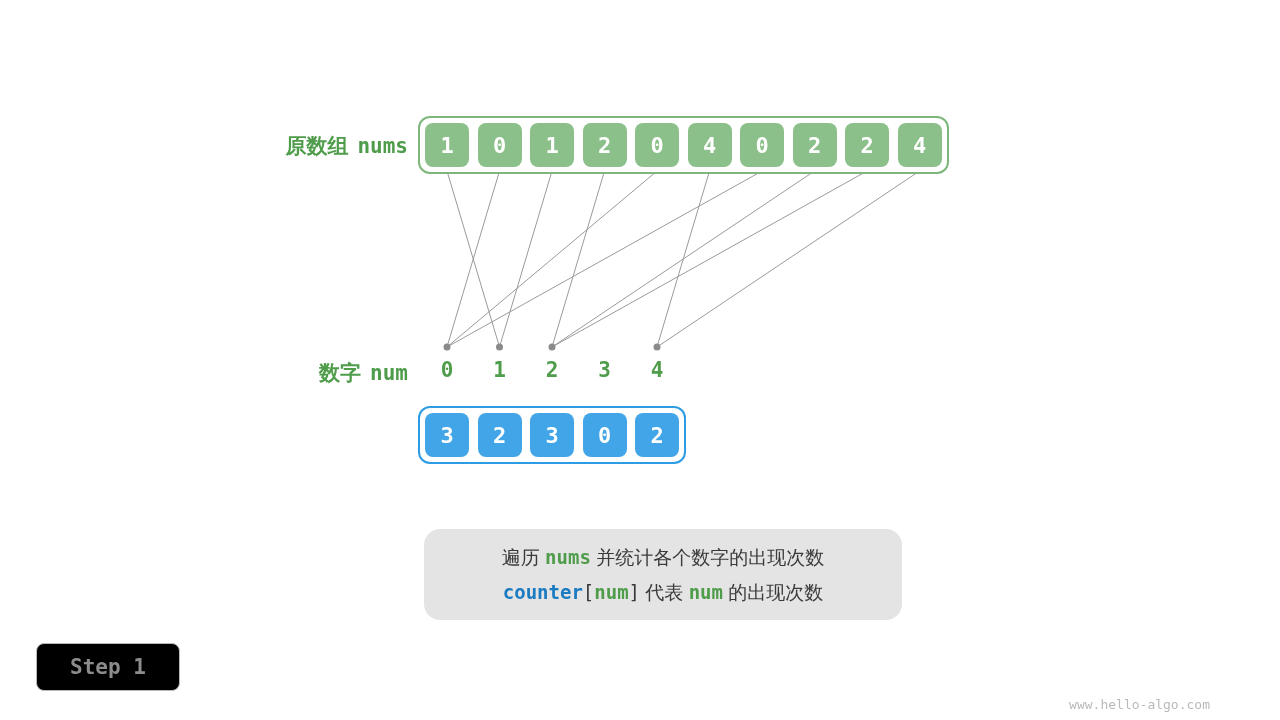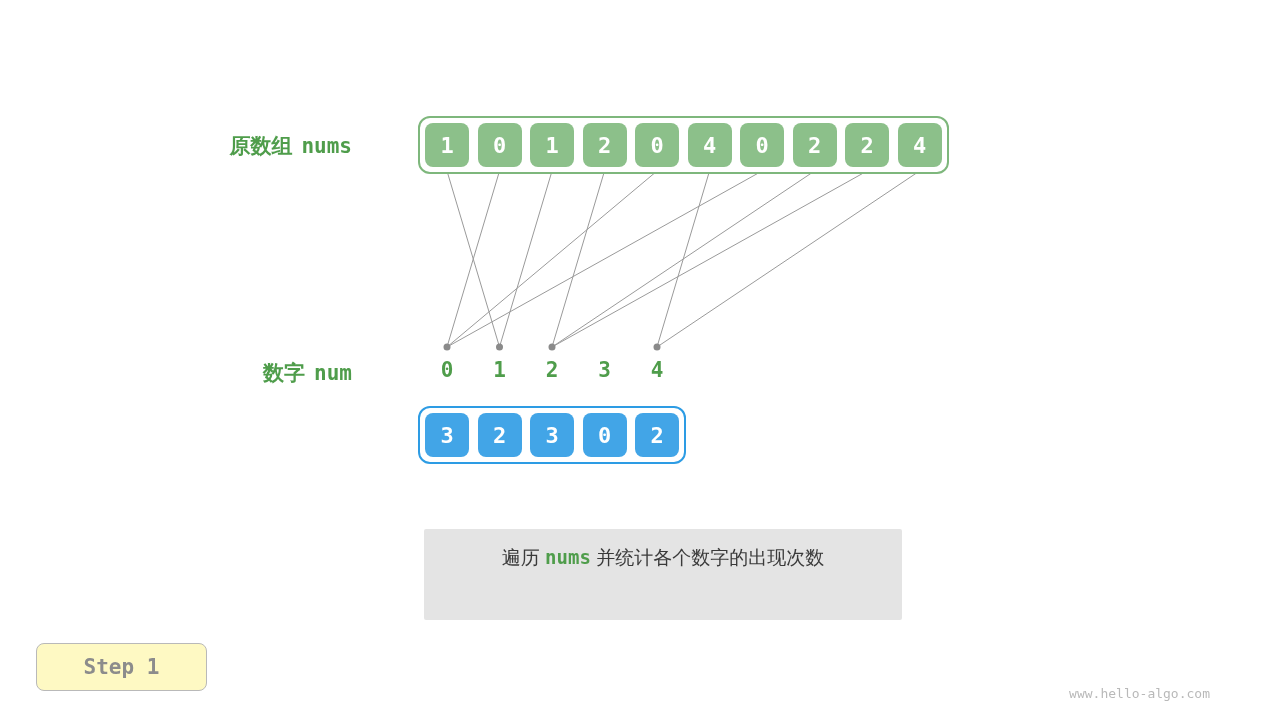--- a/index.html
+++ b/index.html
@@ -48,21 +48,21 @@
     color: #ffffff;
     font-family: "DejaVu Sans Mono", monospace;
     font-weight: bold;
     font-size: 22px;
   }
   .cell.green { background: var(--green-fill); }
   .cell.blue  { background: var(--blue-fill); }
 
   .row-label {
     position: absolute;
-    right: 928px;
+    right: 872px;
     white-space: nowrap;
     font-weight: bold;
     font-size: 21px;
     text-align: left;
   }
   .row-label .code { font-family: "DejaVu Sans Mono", monospace; margin-left: 9px; }
   .nums-label    { color: var(--green-text); top: 132px; }
   .num-row-label { color: var(--green-text); top: 359px; margin-left: 12px; }
   .counter-label { color: var(--blue-text);  top: 422px; }
 
@@ -76,49 +76,49 @@
     font-family: "DejaVu Sans Mono", monospace;
     font-weight: bold;
     font-size: 21px;
   }
 
   .caption-box {
     position: absolute;
     left: 424px; top: 529px;
     width: 478px; height: 91px;
     background: var(--caption-bg);
-    border-radius: 2px;
+    border-radius: 16px;
     text-align: center;
     padding-top: 11px;
     color: var(--caption-text);
     font-size: 19px;
   }
   .caption-line { line-height: 35px; white-space: pre; }
   .seg-plain      { font-family: "Liberation Sans", sans-serif; }
   .seg-plain-code { font-family: "DejaVu Sans Mono", monospace; }
   .seg-green-code { color: var(--green-text); font-family: "DejaVu Sans Mono", monospace; font-weight: bold; }
   .seg-blue-code  { color: var(--blue-text);  font-family: "DejaVu Sans Mono", monospace; font-weight: bold; }
 
   .step-box {
     position: absolute;
     left: 36px; top: 643px;
-    width: 171px; height: 48px;
+    width: 144px; height: 48px;
     border: 1.5px solid var(--step-border);
     border-radius: 8px;
-    background: #fef9c3;
+    background: #000000;
     display: flex; align-items: center; justify-content: center;
     font-family: "DejaVu Sans Mono", monospace;
     font-weight: bold;
     font-size: 21px;
     color: var(--step-text);
   }
 
   .watermark {
     position: absolute;
-    right: 70px; bottom: 19px;
+    right: 70px; bottom: 8px;
     font-family: "DejaVu Sans Mono", monospace;
     font-size: 13px;
     color: var(--watermark);
   }
 </style>
 </head>
 <body style="--green-fill: #8cc08a; --green-edge: #7eb77c; --green-text: #4f9d4b; --blue-fill: #42a5e7; --blue-edge: #2d9ce4; --blue-text: #1a7ac2; --caption-bg: #e4e4e4; --caption-text: #3a3a3a; --line-color: #9a9a9a; --dot-color: #8a8a8a; --step-text: #8c8c8c; --step-border: #b9b9b9; --watermark: #b9b9b9;">
 
 <div class="stage">
 
@@ -169,20 +169,21 @@
   <div class="array-box counter-box" id="counter-box">
       <div class="cell blue">3</div>
       <div class="cell blue">2</div>
       <div class="cell blue">3</div>
       <div class="cell blue">0</div>
       <div class="cell blue">2</div>
     </div>
 
   <div class="caption-box">
     <div class="caption-line" id="caption-line1"><span class="seg-plain">遍历 </span><span class="seg-green-code">nums</span><span class="seg-plain"> 并统计各个数字的出现次数</span></div>
+    <div class="caption-line" id="caption-line2"><span class="seg-blue-code">counter</span><span class="seg-plain-code">[</span><span class="seg-green-code">num</span><span class="seg-plain-code">]</span><span class="seg-plain"> 代表 </span><span class="seg-green-code">num</span><span class="seg-plain"> 的出现次数</span></div>
   </div>
 
   <div class="step-box">
     <span>Step 1</span>
   </div>
 
   <div class="watermark">www.hello-algo.com</div>
 
 </div>
 

